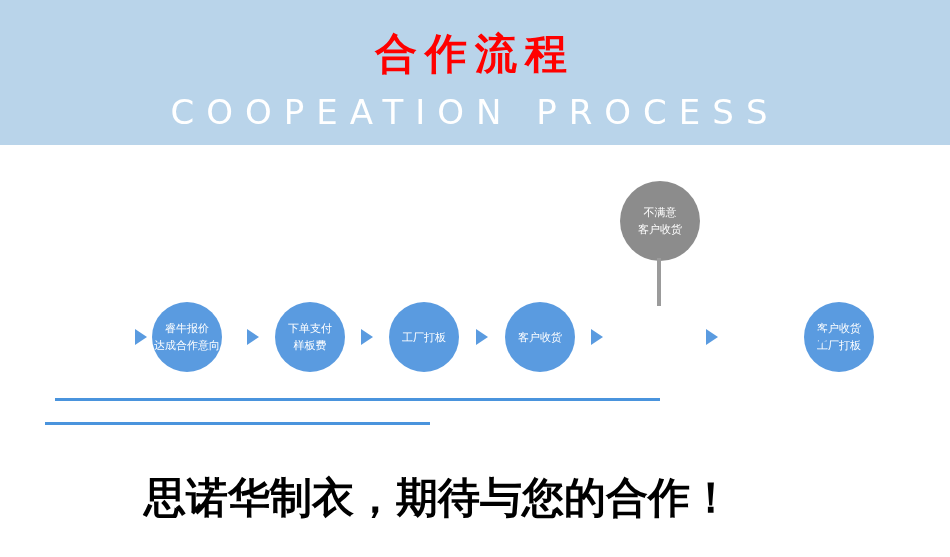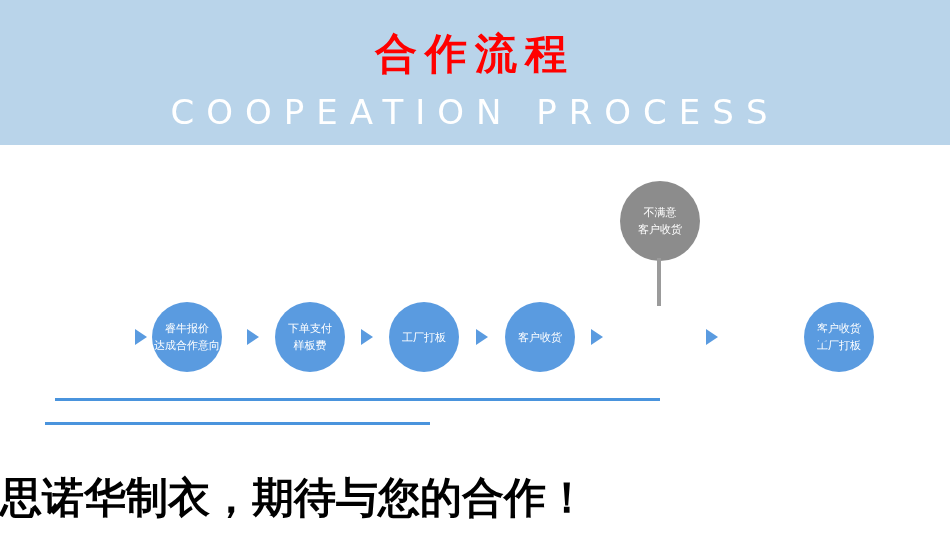--- a/index.html
+++ b/index.html
@@ -61,20 +61,21 @@
   }
   .underline{
     position:absolute;height:3px;
     background:var(--line_blue,#4a94dd);
   }
   .underline-1{left:55px;top:398px;width:605px;}
   .underline-2{left:45px;top:422px;width:385px;}
   
   .footer{
     position:absolute;left:0;top:470px;width:876px;
+    text-align:center;
     font-size:42px;font-weight:bold;
     color:#000000;
   }
 </style>
 </head>
 <body>
 
 <div class="page">
 
   <div class="banner">

